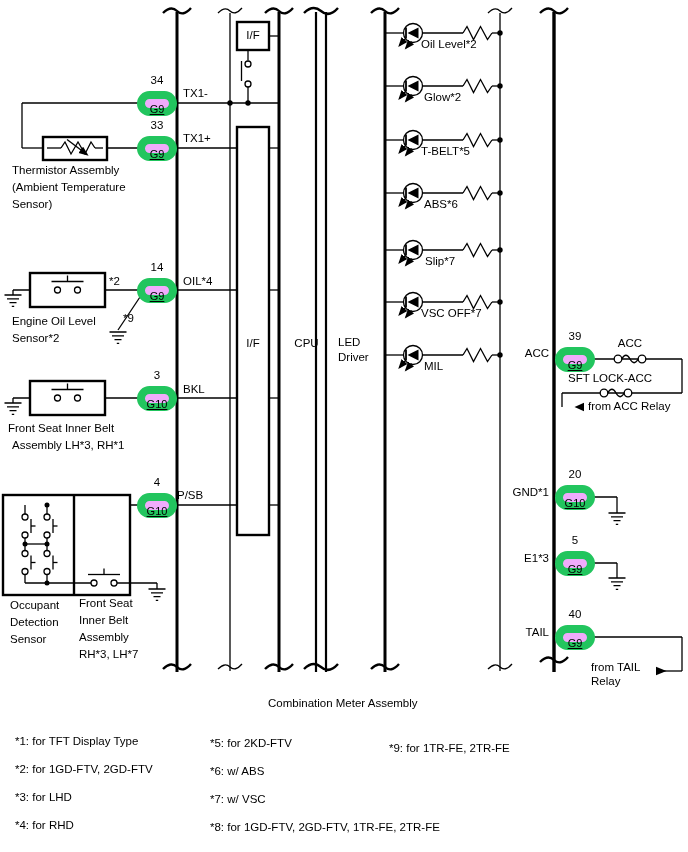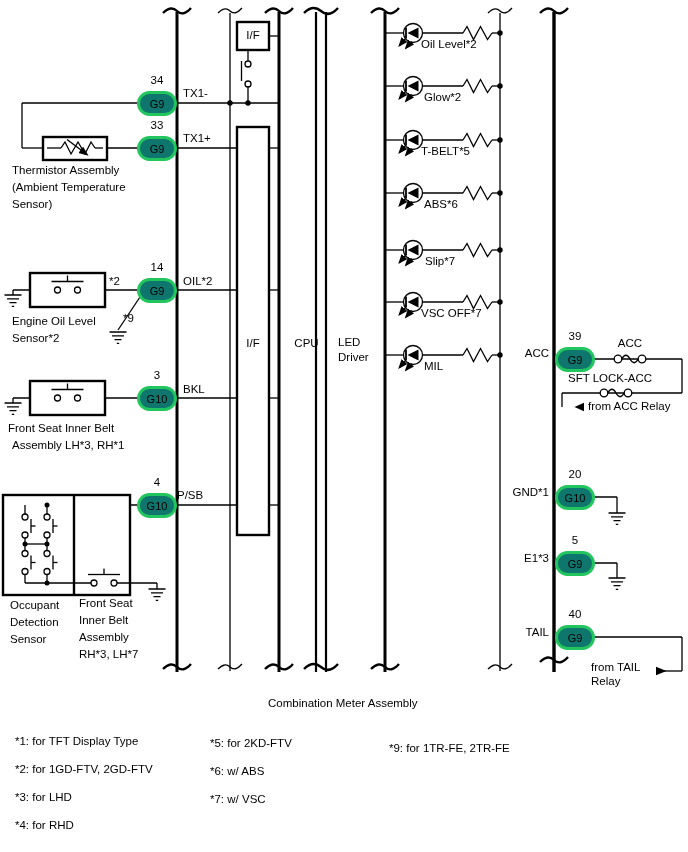--- a/index.html
+++ b/index.html
@@ -10,22 +10,22 @@
   .w2{stroke:#000;stroke-width:2.4;fill:none;}
   .bus{stroke:#000;stroke-width:3;fill:none;}
   .bus2{stroke:#000;stroke-width:2.2;fill:none;}
   .bus4{stroke:#000;stroke-width:3.4;fill:none;}
   .box{stroke:#000;stroke-width:2.4;fill:#fff;}
   .dot{fill:#000;stroke:none;}
   .tri{fill:#000;stroke:none;}
   .lbl{position:absolute;font-size:11.5px;line-height:13px;white-space:nowrap;}
   .ctr{text-align:center;}
   .rgt{text-align:right;}
-  .oval{position:absolute;width:40px;height:25px;border:3px solid #22c55e;border-radius:13px;
-        background:#0f766e;box-sizing:border-box;font-size:11px;line-height:21px;text-align:center;}
+  .oval{position:absolute;width:40px;height:25px;border:8px solid #22c55e;border-radius:13px;
+        background:#f0abfc;box-sizing:border-box;font-size:11px;line-height:21px;text-align:center;text-decoration:underline;}
 </style>
 </head>
 <body>
 
 <div class="stage">
 
 <svg class="art" width="688" height="852" viewBox="0 0 688 852" xmlns="http://www.w3.org/2000/svg">
   <defs>
     <marker id="ah" markerWidth="9" markerHeight="7" refX="6" refY="3" orient="auto">
       <path d="M0,0 L7.5,3 L0,6 Z" fill="#000"></path>
@@ -221,21 +221,21 @@
 <div class="lbl ctr" style="left:137px;top:261px;width:40px">14</div>
 <div class="lbl ctr" style="left:137px;top:369px;width:40px">3</div>
 <div class="lbl ctr" style="left:137px;top:476px;width:40px">4</div>
 <div class="lbl ctr" style="left:555px;top:330px;width:40px">39</div>
 <div class="lbl ctr" style="left:555px;top:468px;width:40px">20</div>
 <div class="lbl ctr" style="left:555px;top:534px;width:40px">5</div>
 <div class="lbl ctr" style="left:555px;top:608px;width:40px">40</div>
 
 <div class="lbl" style="left:183px;top:87px">TX1-</div>
 <div class="lbl" style="left:183px;top:132px">TX1+</div>
-<div class="lbl" style="left:183px;top:275px">OIL*2</div>
+<div class="lbl" style="left:183px;top:275px">OIL*4</div>
 <div class="lbl" style="left:183px;top:383px">BKL</div>
 <div class="lbl" style="left:177px;top:489px">P/SB</div>
 <div class="lbl rgt" style="left:498px;top:347px;width:51px">ACC</div>
 <div class="lbl rgt" style="left:498px;top:486px;width:51px">GND*1</div>
 <div class="lbl rgt" style="left:498px;top:552px;width:51px">E1*3</div>
 <div class="lbl rgt" style="left:498px;top:626px;width:51px">TAIL</div>
 
 <div class="lbl ctr" style="left:237px;top:29px;width:32px">I/F</div>
 <div class="lbl ctr" style="left:237px;top:337px;width:32px">I/F</div>
 <div class="lbl ctr" style="left:279px;top:337px;width:55px">CPU</div>
@@ -274,15 +274,16 @@
 <div class="lbl" style="left:591px;top:675px">Relay</div>
 
 <div class="lbl" style="left:268px;top:697px">Combination Meter Assembly</div>
 <div class="lbl" style="left:15px;top:735px">*1: for TFT Display Type</div>
 <div class="lbl" style="left:15px;top:763px">*2: for 1GD-FTV, 2GD-FTV</div>
 <div class="lbl" style="left:15px;top:791px">*3: for LHD</div>
 <div class="lbl" style="left:15px;top:819px">*4: for RHD</div>
 <div class="lbl" style="left:210px;top:737px">*5: for 2KD-FTV</div>
 <div class="lbl" style="left:210px;top:765px">*6: w/ ABS</div>
 <div class="lbl" style="left:210px;top:793px">*7: w/ VSC</div>
+<div class="lbl" style="left:210px;top:821px">*8: for 1GD-FTV, 2GD-FTV, 1TR-FE, 2TR-FE</div>
 <div class="lbl" style="left:389px;top:742px">*9: for 1TR-FE, 2TR-FE</div>
 
 </div>
 
 </body></html>

